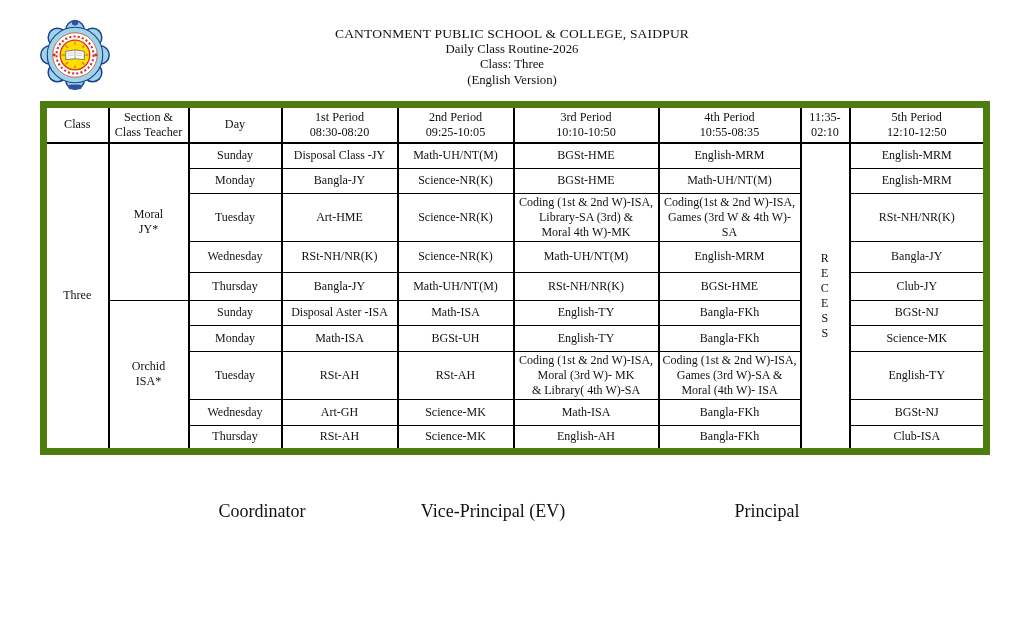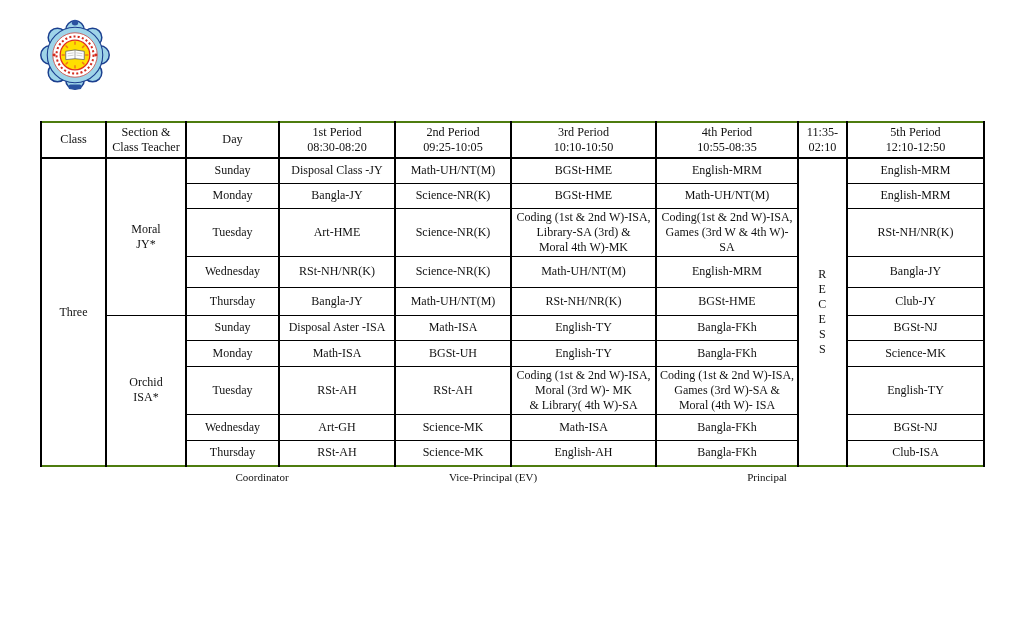--- a/index.html
+++ b/index.html
@@ -10,34 +10,34 @@
   .title-block{position:absolute;top:26px;left:0;width:100%;text-align:center;line-height:15.5px;}
   .title-line1{font-size:13.5px;letter-spacing:.2px;}
   .title-line{font-size:12.8px;}
 
   
   .logo{position:absolute;left:38px;top:18px;width:74px;height:74px;}
 
   
   .routine-wrap{position:absolute;left:40px;top:101px;}
   table.routine{border-collapse:collapse;table-layout:fixed;width:943px;background:#fff;}
-  table.routine{border:2px solid #4d7c0f;margin-top:20px;}
+  table.routine{border:7px solid #4d7c0f;}
   .routine th,.routine td{
     border:1px solid #000;
     border-left-width:2px;border-right-width:2px;
     padding:1px 2px;text-align:center;vertical-align:middle;
     font-size:12px;font-weight:normal;white-space:pre-line;line-height:1.25;
     overflow:hidden;
   }
   .routine thead th{border-bottom-width:2px;height:32px;font-size:12.2px;}
   .recess-cell{font-size:12px;line-height:1.45;letter-spacing:.5px;}
   .h25{height:25px}.h26{height:26px}.h28{height:28px}.h31{height:31px}.h45{height:45px}.h46{height:46px}
 
   
-  .sig{position:absolute;top:471px;font-size:11px;transform:translateX(-50%);white-space:nowrap;}
+  .sig{position:absolute;top:501px;font-size:18px;transform:translateX(-50%);white-space:nowrap;}
   .sig-1{left:262px;}
   .sig-2{left:493px;}
   .sig-3{left:767px;}
 </style>
 </head>
 <body>
 
 <div class="page">
 
   <svg class="logo" viewBox="0 0 80 80" aria-hidden="true">
@@ -75,20 +75,26 @@
     </g>
 
     <path d="M30 36 L40 34.5 L50 36 L50 45 L40 44 L30 45 Z" fill="#ffffff" stroke="#555" stroke-width="0.8"></path>
     <line x1="40" y1="34.5" x2="40" y2="44" stroke="#777" stroke-width="0.7"></line>
     <line x1="32" y1="38.5" x2="38.5" y2="37.7" stroke="#999" stroke-width="0.5"></line>
     <line x1="41.5" y1="37.7" x2="48" y2="38.5" stroke="#999" stroke-width="0.5"></line>
     <line x1="32" y1="41" x2="38.5" y2="40.2" stroke="#999" stroke-width="0.5"></line>
     <line x1="41.5" y1="40.2" x2="48" y2="41" stroke="#999" stroke-width="0.5"></line>
   </svg>
 
+  <div class="title-block">
+    <div class="title-line1">CANTONMENT PUBLIC SCHOOL &amp; COLLEGE, SAIDPUR</div>
+    <div class="title-line">Daily Class Routine-2026</div>
+    <div class="title-line">Class: Three</div>
+    <div class="title-line">(English Version)</div>
+  </div>
 
   <div class="routine-wrap">
     <table class="routine">
       <colgroup>
         <col style="width:65px">
           <col style="width:80px">
           <col style="width:93px">
         <col style="width:116px">
           <col style="width:116px">
           <col style="width:145px">

